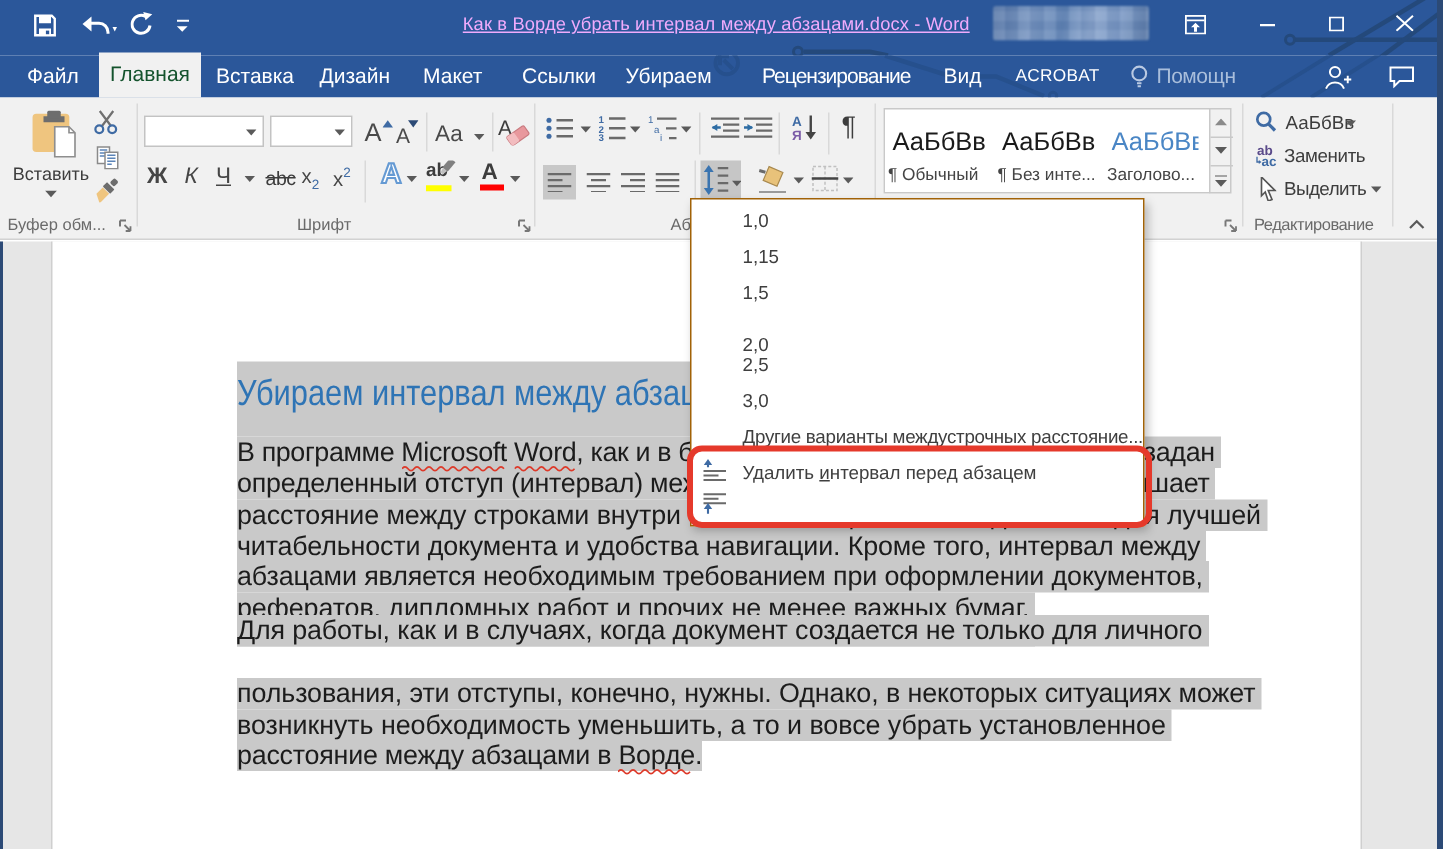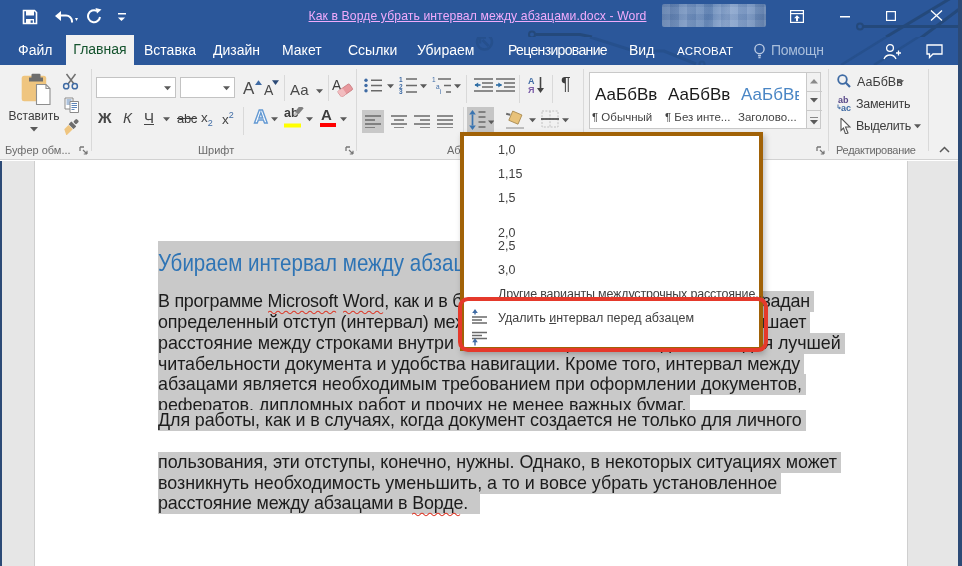--- a/index.html
+++ b/index.html
@@ -28,21 +28,21 @@
 
   
   #docarea { position:absolute; left:0; top:161px; width:962px; height:405px; background:#e6e6e6; }
   #page { position:absolute; left:34px; top:0; width:874px; height:405px; background:#fff; border-left:1px solid #cfcfcf; border-right:1px solid #cfcfcf; }
   #navyL { position:absolute; left:0; top:161px; width:2px; height:405px; background:#2c4a76; }
   #navyR { position:absolute; left:958px; top:0; width:4px; height:566px; background:#2c4a76; }
   .dline { position:absolute; left:158px; white-space:nowrap; font-size:17.9px; color:#1c1c1c;
            background:#c9c9c9; height:21.2px; line-height:20.74px; padding-right:4px; }
 
   
-  #dropdown { position:absolute; left:460px; top:132px; width:303px; height:219px; background:#fff; border:4px solid #a16207; box-shadow:2px 3px 6px rgba(0,0,0,.25); }
+  #dropdown { position:absolute; left:460px; top:132px; width:303px; height:219px; background:#fff; border:1px solid #a16207; box-shadow:2px 3px 6px rgba(0,0,0,.25); }
   .sq { }
   .mi { position:absolute; left:34px; font-size:12.5px; color:#3f3f3f; white-space:nowrap; }
 
   #redbox { position:absolute; left:458px; top:297px; width:310px; height:55px; border:4px solid #e5392b; border-radius:10px; }
 </style></head>
 <body>
 
 <div id="titlebar">
   <svg width="962" height="37" style="position:absolute;left:0;top:0">
     <g fill="none" stroke="#24497b" stroke-width="3">
@@ -417,21 +417,21 @@
 <div class="dline" style="top:291.3px;letter-spacing:-0.24px">В программе <span class="sq">Microsoft</span> <span class="sq">Word</span>, как и в большинстве аналогичных программ, задан</div>
 <div class="dline" style="top:312.1px;letter-spacing:-0.14px">определенный отступ (интервал) между абзацами. Это расстояние превышает</div>
 <div class="dline" style="top:332.8px;letter-spacing:-0.05px">расстояние между строками внутри самого абзаца, и необходимо оно для лучшей</div>
 <div class="dline" style="top:353.6px;letter-spacing:-0.09px">читабельности документа и удобства навигации. Кроме того, интервал между</div>
 <div class="dline" style="top:374.3px;letter-spacing:-0.07px">абзацами является необходимым требованием при оформлении документов,</div>
 <div class="dline" style="top:395.1px;letter-spacing:-0.05px">рефератов, дипломных работ и прочих не менее важных бумаг.</div>
 <div class="dline" style="top:415.9px;height:15.2px;width:532px;padding:0"></div>
 <div class="dline" style="top:410px;letter-spacing:-0.09px">Для работы, как и в случаях, когда документ создается не только для личного</div>
 <div class="dline" style="top:451.8px;letter-spacing:-0.06px">пользования, эти отступы, конечно, нужны. Однако, в некоторых ситуациях может</div>
 <div class="dline" style="top:472.6px;letter-spacing:-0.03px">возникнуть необходимость уменьшить, а то и вовсе убрать установленное</div>
-<div class="dline" style="top:493.3px;letter-spacing:-0.15px;padding-right:12px">расстояние между абзацами в <span class="sq">Ворде</span>.</div>
+<div class="dline" style="top:493.3px;letter-spacing:-0.15px;padding-right:0">расстояние между абзацами в <span class="sq">Ворде</span>.</div>
 
 <svg style="position:absolute;left:267.5px;top:309.8px" width="74" height="5" viewBox="0 0 74 5">
     <path d="M0 2.5 q2 -2.5 4 0 q2 2.5 4 0 q2 -2.5 4 0 q2 2.5 4 0 q2 -2.5 4 0 q2 2.5 4 0 q2 -2.5 4 0 q2 2.5 4 0 q2 -2.5 4 0 q2 2.5 4 0 q2 -2.5 4 0 q2 2.5 4 0 q2 -2.5 4 0 q2 2.5 4 0 q2 -2.5 4 0 q2 2.5 4 0 q2 -2.5 4 0" fill="none" stroke="#dd3929" stroke-width="1.1"></path>
   </svg>
 <svg style="position:absolute;left:342.5px;top:309.8px" width="45" height="5" viewBox="0 0 45 5">
     <path d="M0 2.5 q2 -2.5 4 0 q2 2.5 4 0 q2 -2.5 4 0 q2 2.5 4 0 q2 -2.5 4 0 q2 2.5 4 0 q2 -2.5 4 0 q2 2.5 4 0 q2 -2.5 4 0 q2 2.5 4 0" fill="none" stroke="#dd3929" stroke-width="1.1"></path>
   </svg>
 <svg style="position:absolute;left:412px;top:511.8px" width="55" height="5" viewBox="0 0 55 5">
     <path d="M0 2.5 q2 -2.5 4 0 q2 2.5 4 0 q2 -2.5 4 0 q2 2.5 4 0 q2 -2.5 4 0 q2 2.5 4 0 q2 -2.5 4 0 q2 2.5 4 0 q2 -2.5 4 0 q2 2.5 4 0 q2 -2.5 4 0 q2 2.5 4 0" fill="none" stroke="#dd3929" stroke-width="1.1"></path>
   </svg>

